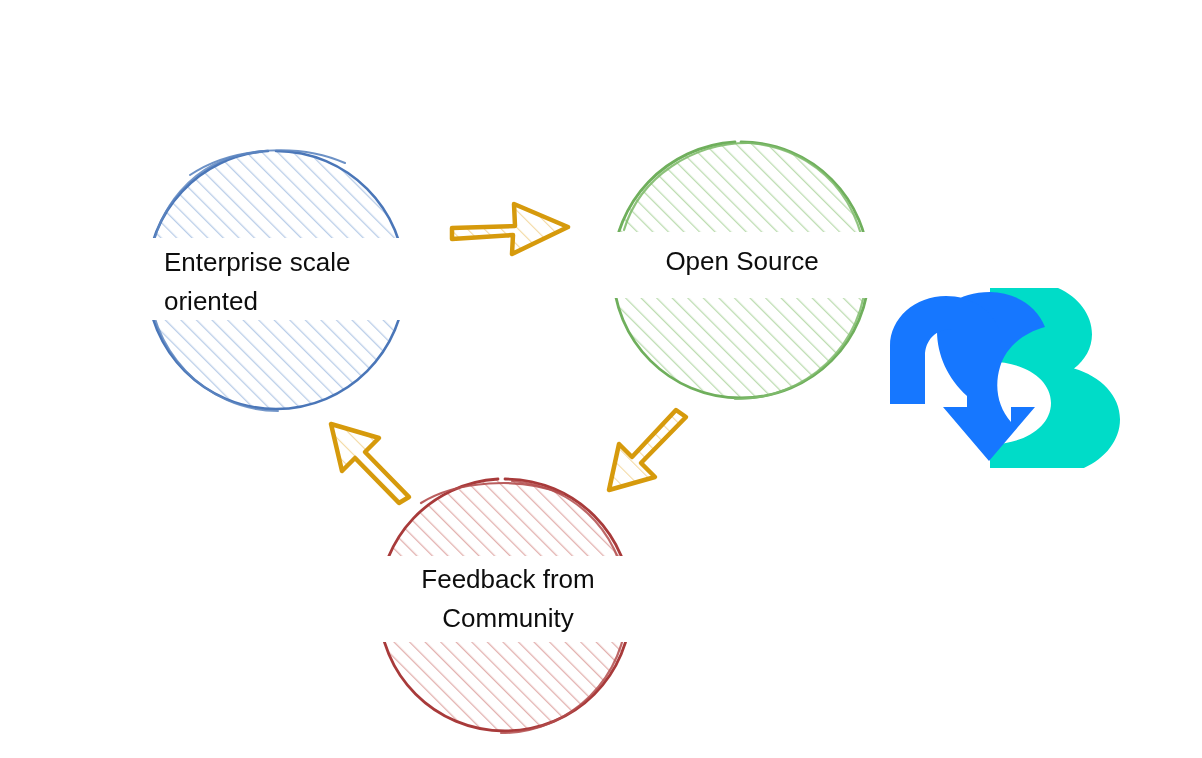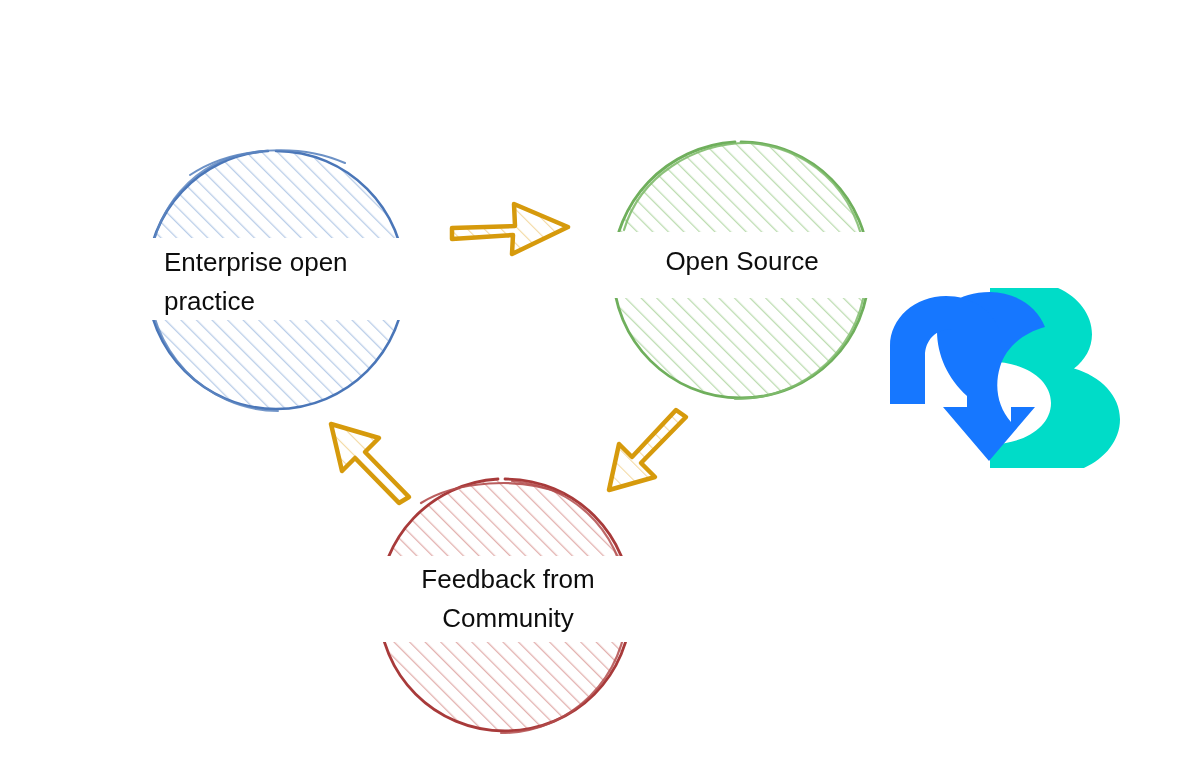--- a/index.html
+++ b/index.html
@@ -182,21 +182,21 @@
       <g>
         <path d="M686,417 L641,463 L655,477 L609,490 L619,444 L632,457 L676,410 Z" fill="url(#hatch-gold)" stroke="#d69a0c" stroke-width="4.5" stroke-linejoin="round" stroke-linecap="round"></path>
       </g>
 
       <g>
         <path d="M409,497 L365,452 L379,438 L331,424 L342,471 L355,458 L399,503 Z" fill="url(#hatch-gold)" stroke="#d69a0c" stroke-width="4.5" stroke-linejoin="round" stroke-linecap="round"></path>
       </g>
     </svg>
 
     <div class="node-band" id="band-blue">
-      <div class="node-label">Enterprise open practice</div>
+      <div class="node-label">Enterprise scale oriented</div>
     </div>
 
     <div class="node-band" id="band-red">
       <div class="node-label">Feedback from Community</div>
     </div>
 
     <div class="node-band" id="band-green">
       <div class="node-label">Open Source</div>
     </div>
   </div>

